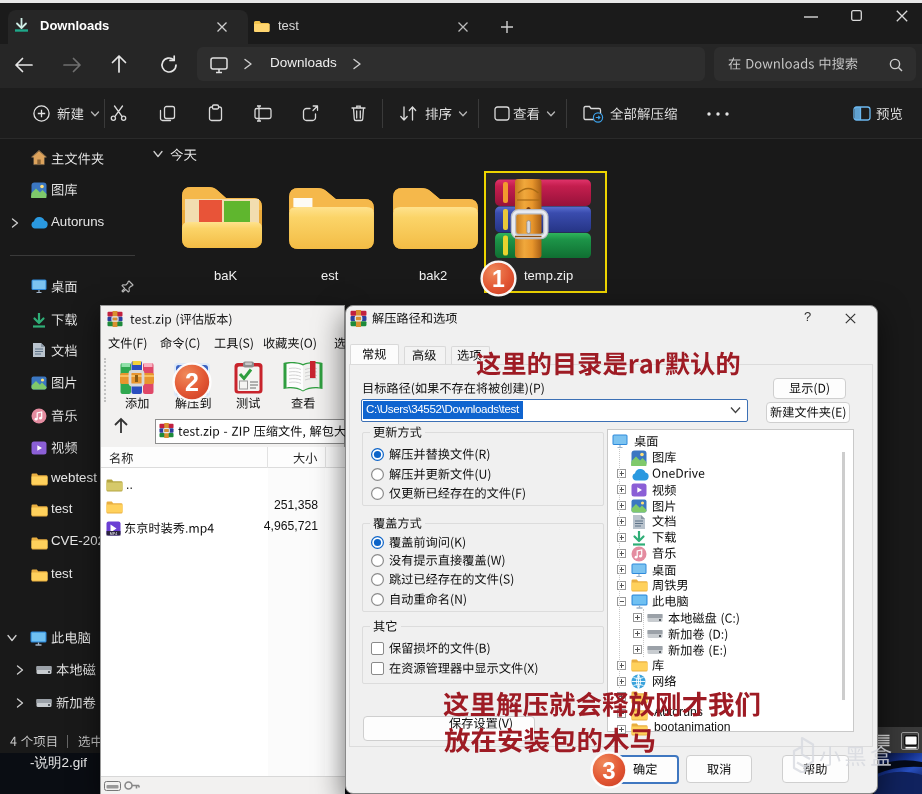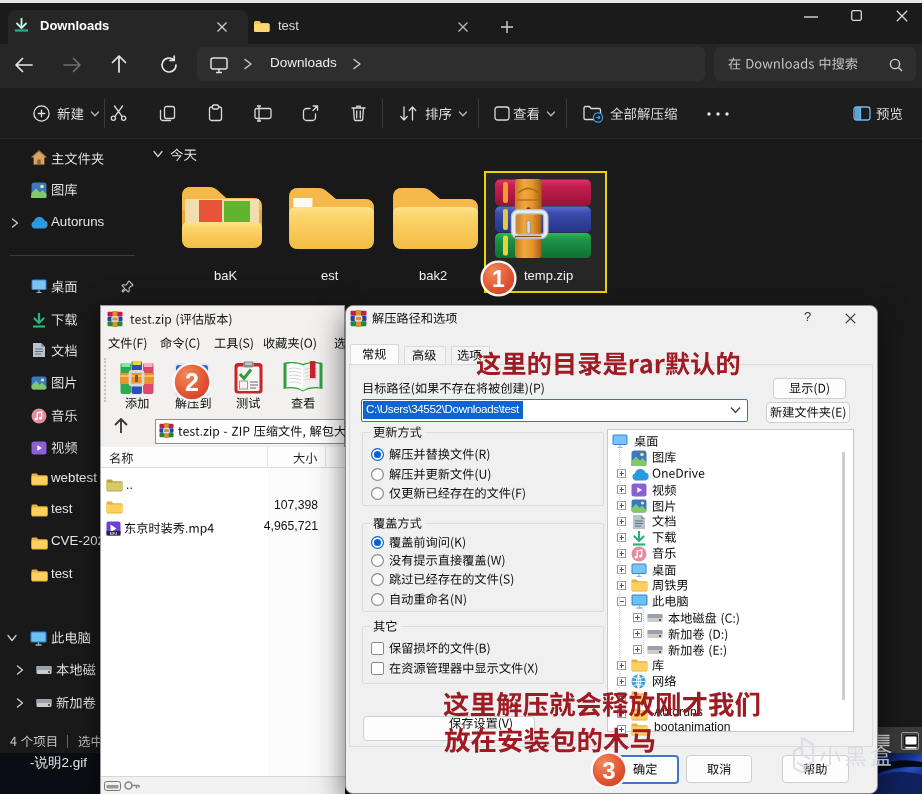--- a/index.html
+++ b/index.html
@@ -613,21 +613,21 @@
     <div style="position:absolute;left:268.0px;top:468.0px;width:57.0px;height:308.0px;background:#fbfbfb;"></div>
     <div style="position:absolute;left:106.0px;top:478.0px;line-height:0;"><svg width="17" height="14" viewBox="0 0 17 14">
         <path d="M0.5 2.8q0-1.3 1.3-1.3h4l1.4 1.8h8q1.3 0 1.3 1.3v7.6q0 1.3-1.3 1.3H1.8q-1.3 0-1.3-1.3z" fill="#b5a642"></path>
         <path d="M0.5 4.6h16v6.6q0 1.3-1.3 1.3H1.8q-1.3 0-1.3-1.3z" fill="#d6c96a"></path>
       </svg></div>
     <div style="position:absolute;left:126.0px;top:479.4px;font:400 12.2px 'Liberation Sans', sans-serif;color:#111;white-space:pre;line-height:1;">..</div>
     <div style="position:absolute;left:106.0px;top:500.0px;line-height:0;"><svg width="17" height="14" viewBox="0 0 17 14">
         <path d="M0.5 2.8q0-1.3 1.3-1.3h4l1.4 1.8h8q1.3 0 1.3 1.3v7.6q0 1.3-1.3 1.3H1.8q-1.3 0-1.3-1.3z" fill="#e9af41"></path>
         <path d="M0.5 4.6h16v6.6q0 1.3-1.3 1.3H1.8q-1.3 0-1.3-1.3z" fill="#ffd15c"></path>
       </svg></div>
-    <div style="position:absolute;right:604.0px;top:499.4px;font:400 12.2px 'Liberation Sans', sans-serif;color:#111;white-space:pre;line-height:1;">107,398</div>
+    <div style="position:absolute;right:604.0px;top:499.4px;font:400 12.2px 'Liberation Sans', sans-serif;color:#111;white-space:pre;line-height:1;">251,358</div>
     <div style="position:absolute;left:106.0px;top:521.0px;line-height:0;"><svg width="15" height="15" viewBox="0 0 15 15">
         <rect x="0.5" y="0.5" width="14" height="14" rx="2" fill="#6b3fd4"></rect>
         <path d="M4.5 3.5 10.5 7.5 4.5 11.5z" fill="#fff"></path>
         <rect x="0.5" y="10" width="14" height="4.5" fill="#2b2440"></rect>
         <text x="7.5" y="14" font-size="3.6" fill="#fff" text-anchor="middle" font-family="sans-serif">MP4</text>
       </svg></div>
     <div style="position:absolute;left:124.0px;top:521.9px;line-height:0;"><svg width="91" height="16" viewBox="0 0 91 16" fill="#111">
         <path transform="translate(0.0,10.7) scale(0.012200,-0.012200)" d="M257 261C216 166 146 72 71 10C90 -1 121 -25 135 -38C207 30 284 135 332 241ZM666 231C743 153 833 43 873 -26L940 11C898 81 806 186 728 262ZM77 707V636H320C280 563 243 505 225 482C195 438 173 409 150 403C160 382 173 343 177 326C188 335 226 340 286 340H507V24C507 10 504 6 488 6C471 5 418 5 360 6C371 -15 384 -49 389 -72C460 -72 511 -70 542 -57C573 -44 583 -21 583 23V340H874V413H583V560H507V413H269C317 478 366 555 411 636H917V707H449C467 742 484 778 500 813L420 846C402 799 380 752 357 707Z"></path>
         <path transform="translate(12.2,10.7) scale(0.012200,-0.012200)" d="M262 495H743V334H262ZM685 167C751 100 832 5 869 -52L934 -8C894 49 811 139 746 205ZM235 204C196 136 119 52 52 -2C68 -13 94 -34 107 -49C178 10 257 99 308 177ZM415 824C436 791 459 751 476 716H65V642H937V716H564C547 753 514 808 487 848ZM188 561V267H464V8C464 -6 460 -10 441 -11C423 -11 361 -12 292 -10C303 -31 313 -60 318 -81C406 -82 463 -82 498 -70C533 -59 543 -38 543 7V267H822V561Z"></path>
         <path transform="translate(24.4,10.7) scale(0.012200,-0.012200)" d="M474 452C527 375 595 269 627 208L693 246C659 307 590 409 536 485ZM324 402V174H153V402ZM324 469H153V688H324ZM81 756V25H153V106H394V756ZM764 835V640H440V566H764V33C764 13 756 6 736 6C714 4 640 4 562 7C573 -15 585 -49 590 -70C690 -70 754 -69 790 -56C826 -44 840 -22 840 33V566H962V640H840V835Z"></path>

